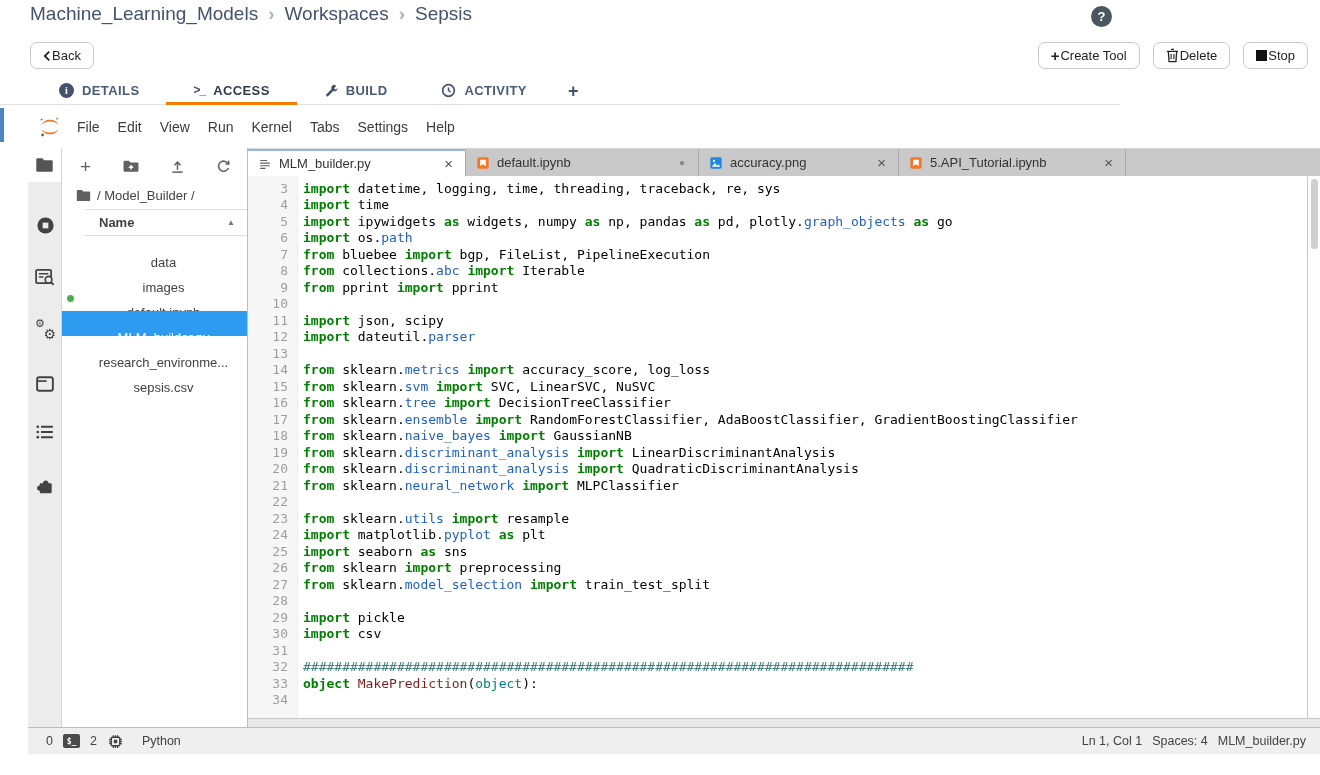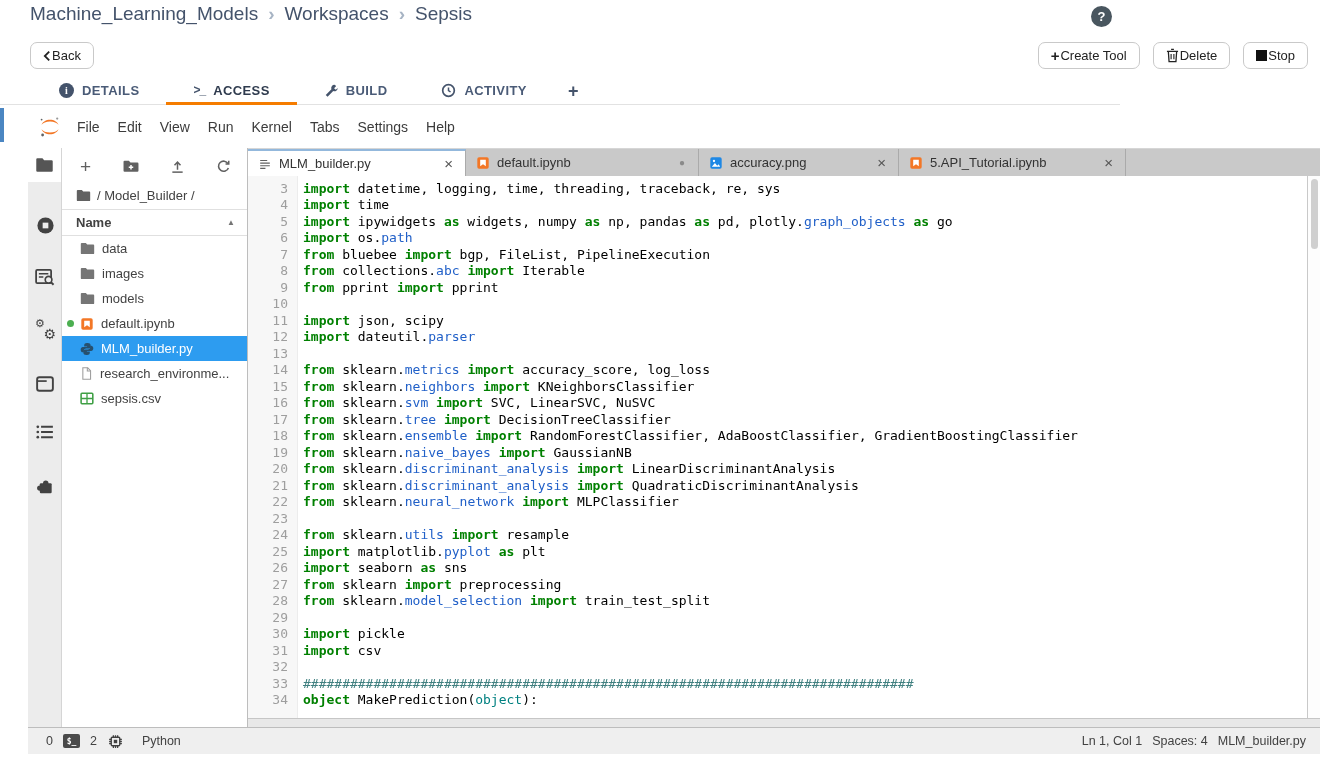--- a/index.html
+++ b/index.html
@@ -58,24 +58,24 @@
   
   .browser { width:186px; background:#fff; border-right:1px solid #bdbdbd; position:relative;
              font-size:13px; color:#424242; }
   .fb-toolbar { height:32px; display:flex; align-items:center; justify-content:space-between;
                 padding:0 16px 0 18px; margin-top:2px; }
   .fb-tool { cursor:pointer; display:flex; align-items:center; }
   .fb-plus { font-size:19px; color:#616161; line-height:1; }
   .fb-crumb { display:flex; align-items:center; gap:6px; padding:6px 0 6px 14px; }
   .fb-head { display:flex; align-items:center; justify-content:space-between;
              border-top:1px solid #e0e0e0; border-bottom:1px solid #e0e0e0;
-             padding:5px 12px 5px 14px; font-weight:bold; }
+             padding:5px 12px 5px 14px; font-weight:bold;margin-left:23px; }
   .sort-ic { font-size:8px; color:#757575; }
-  .frow { display:flex; align-items:center; gap:7px; height:25px; padding-left:18px;
-          position:relative; cursor:pointer; }
+  .frow { display:flex; align-items:center; gap:19px; height:25px; padding-left:18px;
+          position:relative; cursor:pointer;flex-direction:column; }
   .frow .flabel { white-space:nowrap; }
   .frow.sel { background:#2d9cf0; color:#fff; }
   .run-dot { position:absolute; left:5px; top:9px; width:7px; height:7px; border-radius:50%;
              background:#4caf50; }
 
   
   .edcol { flex:1; display:flex; flex-direction:column; min-width:0; }
   .tabbar { height:28px; background:#c9c9c9; display:flex; border-top:1px solid #d6d6d6; }
   .etab { display:flex; align-items:center; gap:7px; padding:0 8px 0 10px; font-size:13px;
           color:#333; border-right:1px solid #aaa; cursor:pointer; }
@@ -87,21 +87,21 @@
   .codewrap { flex:1; background:#fff; display:flex; overflow:hidden; position:relative; }
   .gutter { width:50px; background:#f7f7f7; border-right:1px solid #ececec; overflow:hidden; }
   .gutter .ln { height:16.5px; line-height:16.5px; text-align:right; padding-right:9px;
                 color:#9e9e9e; font:13px "DejaVu Sans Mono", monospace; }
   .codebody { flex:1; overflow:hidden; padding-left:5px; }
   .codebody .cl { height:16.5px; line-height:16.5px; white-space:pre;
                   font:13px "DejaVu Sans Mono", monospace; color:#000; }
   .clip-up { margin-top:-12px; }
   .tk-k { color:#008000; font-weight:bold; }
   .tk-p { color:#2160c8; }
-  .tk-d { color:#000000; }
+  .tk-d { color:#7f1d1d; }
   .tk-c { color:#408080; }
   .tk-b { color:#008080; }
   .tk-t { color:#000; }
   .vscroll { width:13px; border-left:1px solid #c9c9c9; background:#fdfdfd; position:relative; }
   .vthumb { position:absolute; top:3px; left:3px; width:7px; height:70px; background:#cfcfcf;
             border-radius:4px; }
   .hscroll { height:9px; background:#e8e8e8; border-top:1px solid #c6c6c6; }
 
   
   .statusbar { position:absolute; left:0; right:0; bottom:0; height:27px; background:#efefef;
@@ -294,26 +294,20 @@
           <svg width="15" height="13" viewBox="0 0 16 14">
               <path d="M.8 2A1 1 0 0 1 1.8 1h4.4l1.5 1.8h6.5a1 1 0 0 1 1 1V12a1 1 0 0 1-1 1H1.8a1 1 0 0 1-1-1z" fill="#757575"></path>
             </svg>
           <span class="flabel">data</span>
         </div>
         <div class="frow">
           <svg width="15" height="13" viewBox="0 0 16 14">
               <path d="M.8 2A1 1 0 0 1 1.8 1h4.4l1.5 1.8h6.5a1 1 0 0 1 1 1V12a1 1 0 0 1-1 1H1.8a1 1 0 0 1-1-1z" fill="#757575"></path>
             </svg>
           <span class="flabel">images</span>
-        </div>
-        <div class="frow">
-          <svg width="15" height="13" viewBox="0 0 16 14">
-              <path d="M.8 2A1 1 0 0 1 1.8 1h4.4l1.5 1.8h6.5a1 1 0 0 1 1 1V12a1 1 0 0 1-1 1H1.8a1 1 0 0 1-1-1z" fill="#757575"></path>
-            </svg>
-          <span class="flabel">models</span>
         </div>
         <div class="frow">
           <span class="run-dot"></span>
           <svg width="14" height="14" viewBox="0 0 16 16">
               <rect x="1.5" y="1.5" width="13" height="13" rx="2" fill="#f37726"></rect>
               <path d="M4.8 4.2h6.4v7.6l-3.2-2.4-3.2 2.4z" fill="#fff"></path>
             </svg>
           <span class="flabel">default.ipynb</span>
         </div>
         <div class="frow sel">
@@ -422,21 +416,20 @@
               <div class="cl"><span class="tk-k">import</span><span class="tk-t"> ipywidgets </span><span class="tk-k">as</span><span class="tk-t"> widgets, numpy </span><span class="tk-k">as</span><span class="tk-t"> np, pandas </span><span class="tk-k">as</span><span class="tk-t"> pd, plotly.</span><span class="tk-p">graph_objects</span><span class="tk-t"> </span><span class="tk-k">as</span><span class="tk-t"> go</span></div>
               <div class="cl"><span class="tk-k">import</span><span class="tk-t"> os.</span><span class="tk-p">path</span></div>
               <div class="cl"><span class="tk-k">from</span><span class="tk-t"> bluebee </span><span class="tk-k">import</span><span class="tk-t"> bgp, FileList, PipelineExecution</span></div>
               <div class="cl"><span class="tk-k">from</span><span class="tk-t"> collections.</span><span class="tk-p">abc</span><span class="tk-t"> </span><span class="tk-k">import</span><span class="tk-t"> Iterable</span></div>
               <div class="cl"><span class="tk-k">from</span><span class="tk-t"> pprint </span><span class="tk-k">import</span><span class="tk-t"> pprint</span></div>
               <div class="cl">&nbsp;</div>
               <div class="cl"><span class="tk-k">import</span><span class="tk-t"> json, scipy</span></div>
               <div class="cl"><span class="tk-k">import</span><span class="tk-t"> dateutil.</span><span class="tk-p">parser</span></div>
               <div class="cl">&nbsp;</div>
               <div class="cl"><span class="tk-k">from</span><span class="tk-t"> sklearn.</span><span class="tk-p">metrics</span><span class="tk-t"> </span><span class="tk-k">import</span><span class="tk-t"> accuracy_score, log_loss</span></div>
-              <div class="cl"><span class="tk-k">from</span><span class="tk-t"> sklearn.</span><span class="tk-p">neighbors</span><span class="tk-t"> </span><span class="tk-k">import</span><span class="tk-t"> KNeighborsClassifier</span></div>
               <div class="cl"><span class="tk-k">from</span><span class="tk-t"> sklearn.</span><span class="tk-p">svm</span><span class="tk-t"> </span><span class="tk-k">import</span><span class="tk-t"> SVC, LinearSVC, NuSVC</span></div>
               <div class="cl"><span class="tk-k">from</span><span class="tk-t"> sklearn.</span><span class="tk-p">tree</span><span class="tk-t"> </span><span class="tk-k">import</span><span class="tk-t"> DecisionTreeClassifier</span></div>
               <div class="cl"><span class="tk-k">from</span><span class="tk-t"> sklearn.</span><span class="tk-p">ensemble</span><span class="tk-t"> </span><span class="tk-k">import</span><span class="tk-t"> RandomForestClassifier, AdaBoostClassifier, GradientBoostingClassifier</span></div>
               <div class="cl"><span class="tk-k">from</span><span class="tk-t"> sklearn.</span><span class="tk-p">naive_bayes</span><span class="tk-t"> </span><span class="tk-k">import</span><span class="tk-t"> GaussianNB</span></div>
               <div class="cl"><span class="tk-k">from</span><span class="tk-t"> sklearn.</span><span class="tk-p">discriminant_analysis</span><span class="tk-t"> </span><span class="tk-k">import</span><span class="tk-t"> LinearDiscriminantAnalysis</span></div>
               <div class="cl"><span class="tk-k">from</span><span class="tk-t"> sklearn.</span><span class="tk-p">discriminant_analysis</span><span class="tk-t"> </span><span class="tk-k">import</span><span class="tk-t"> QuadraticDiscriminantAnalysis</span></div>
               <div class="cl"><span class="tk-k">from</span><span class="tk-t"> sklearn.</span><span class="tk-p">neural_network</span><span class="tk-t"> </span><span class="tk-k">import</span><span class="tk-t"> MLPClassifier</span></div>
               <div class="cl">&nbsp;</div>
               <div class="cl"><span class="tk-k">from</span><span class="tk-t"> sklearn.</span><span class="tk-p">utils</span><span class="tk-t"> </span><span class="tk-k">import</span><span class="tk-t"> resample</span></div>
               <div class="cl"><span class="tk-k">import</span><span class="tk-t"> matplotlib.</span><span class="tk-p">pyplot</span><span class="tk-t"> </span><span class="tk-k">as</span><span class="tk-t"> plt</span></div>

